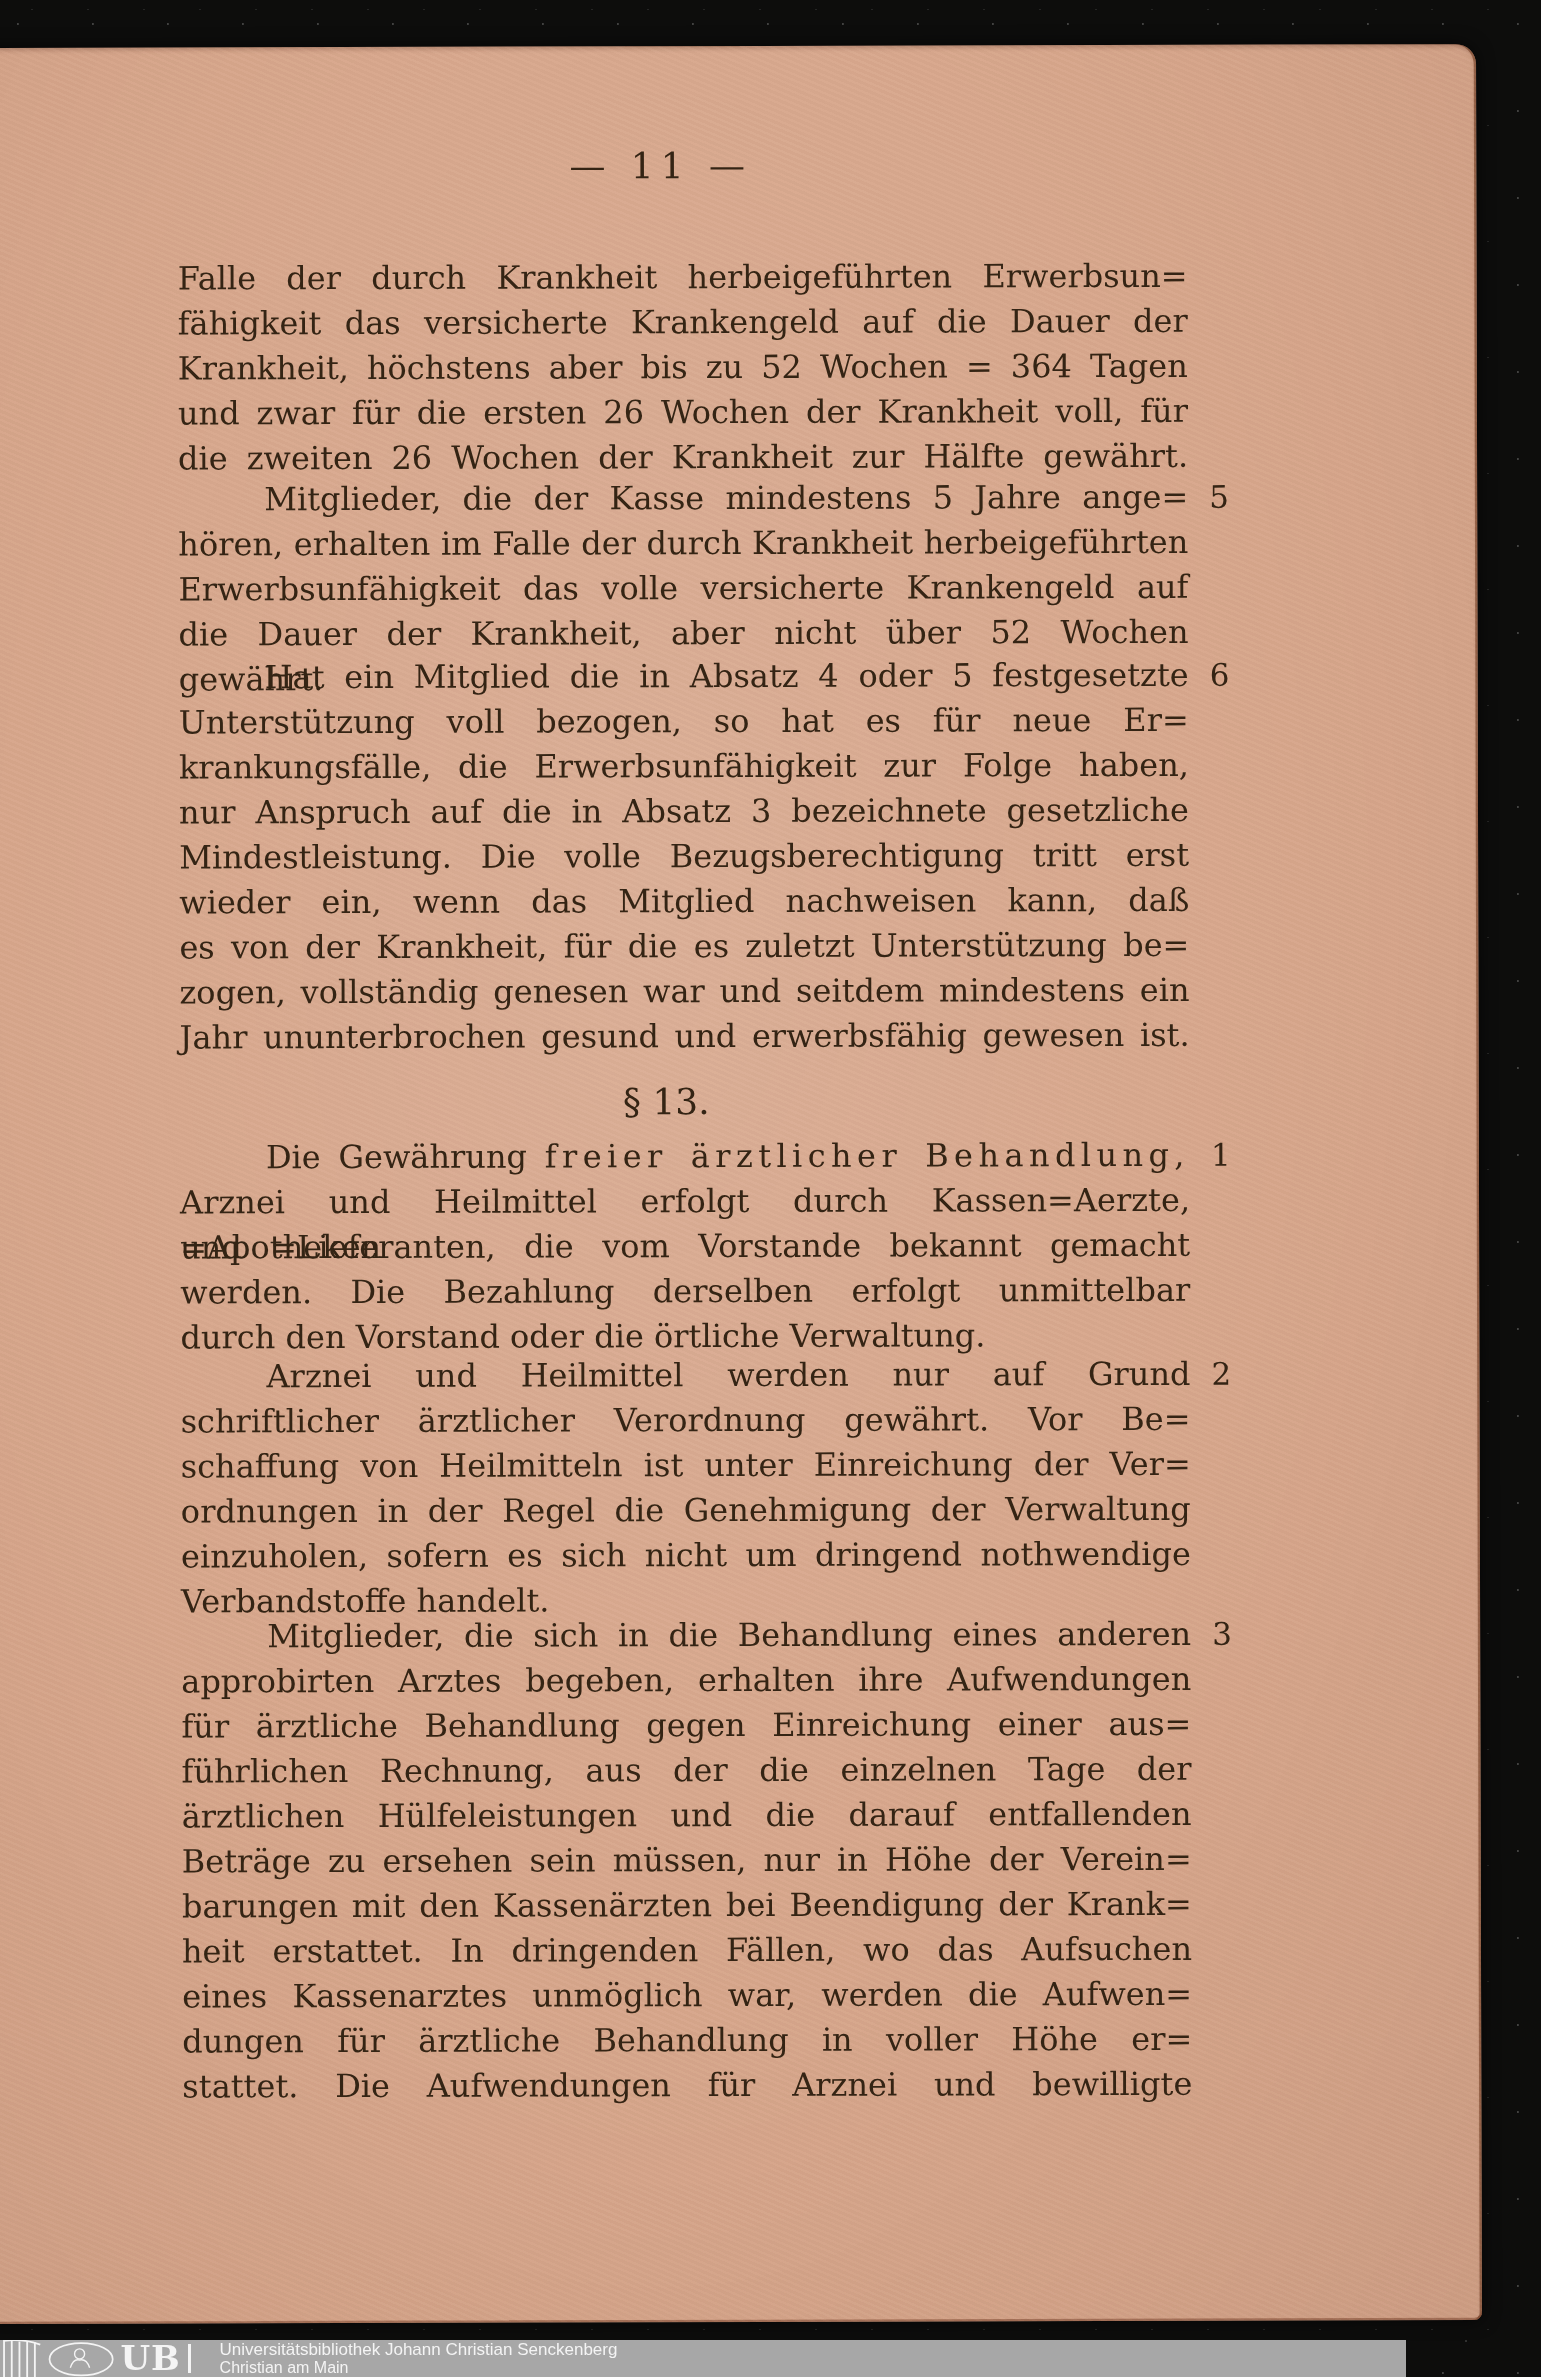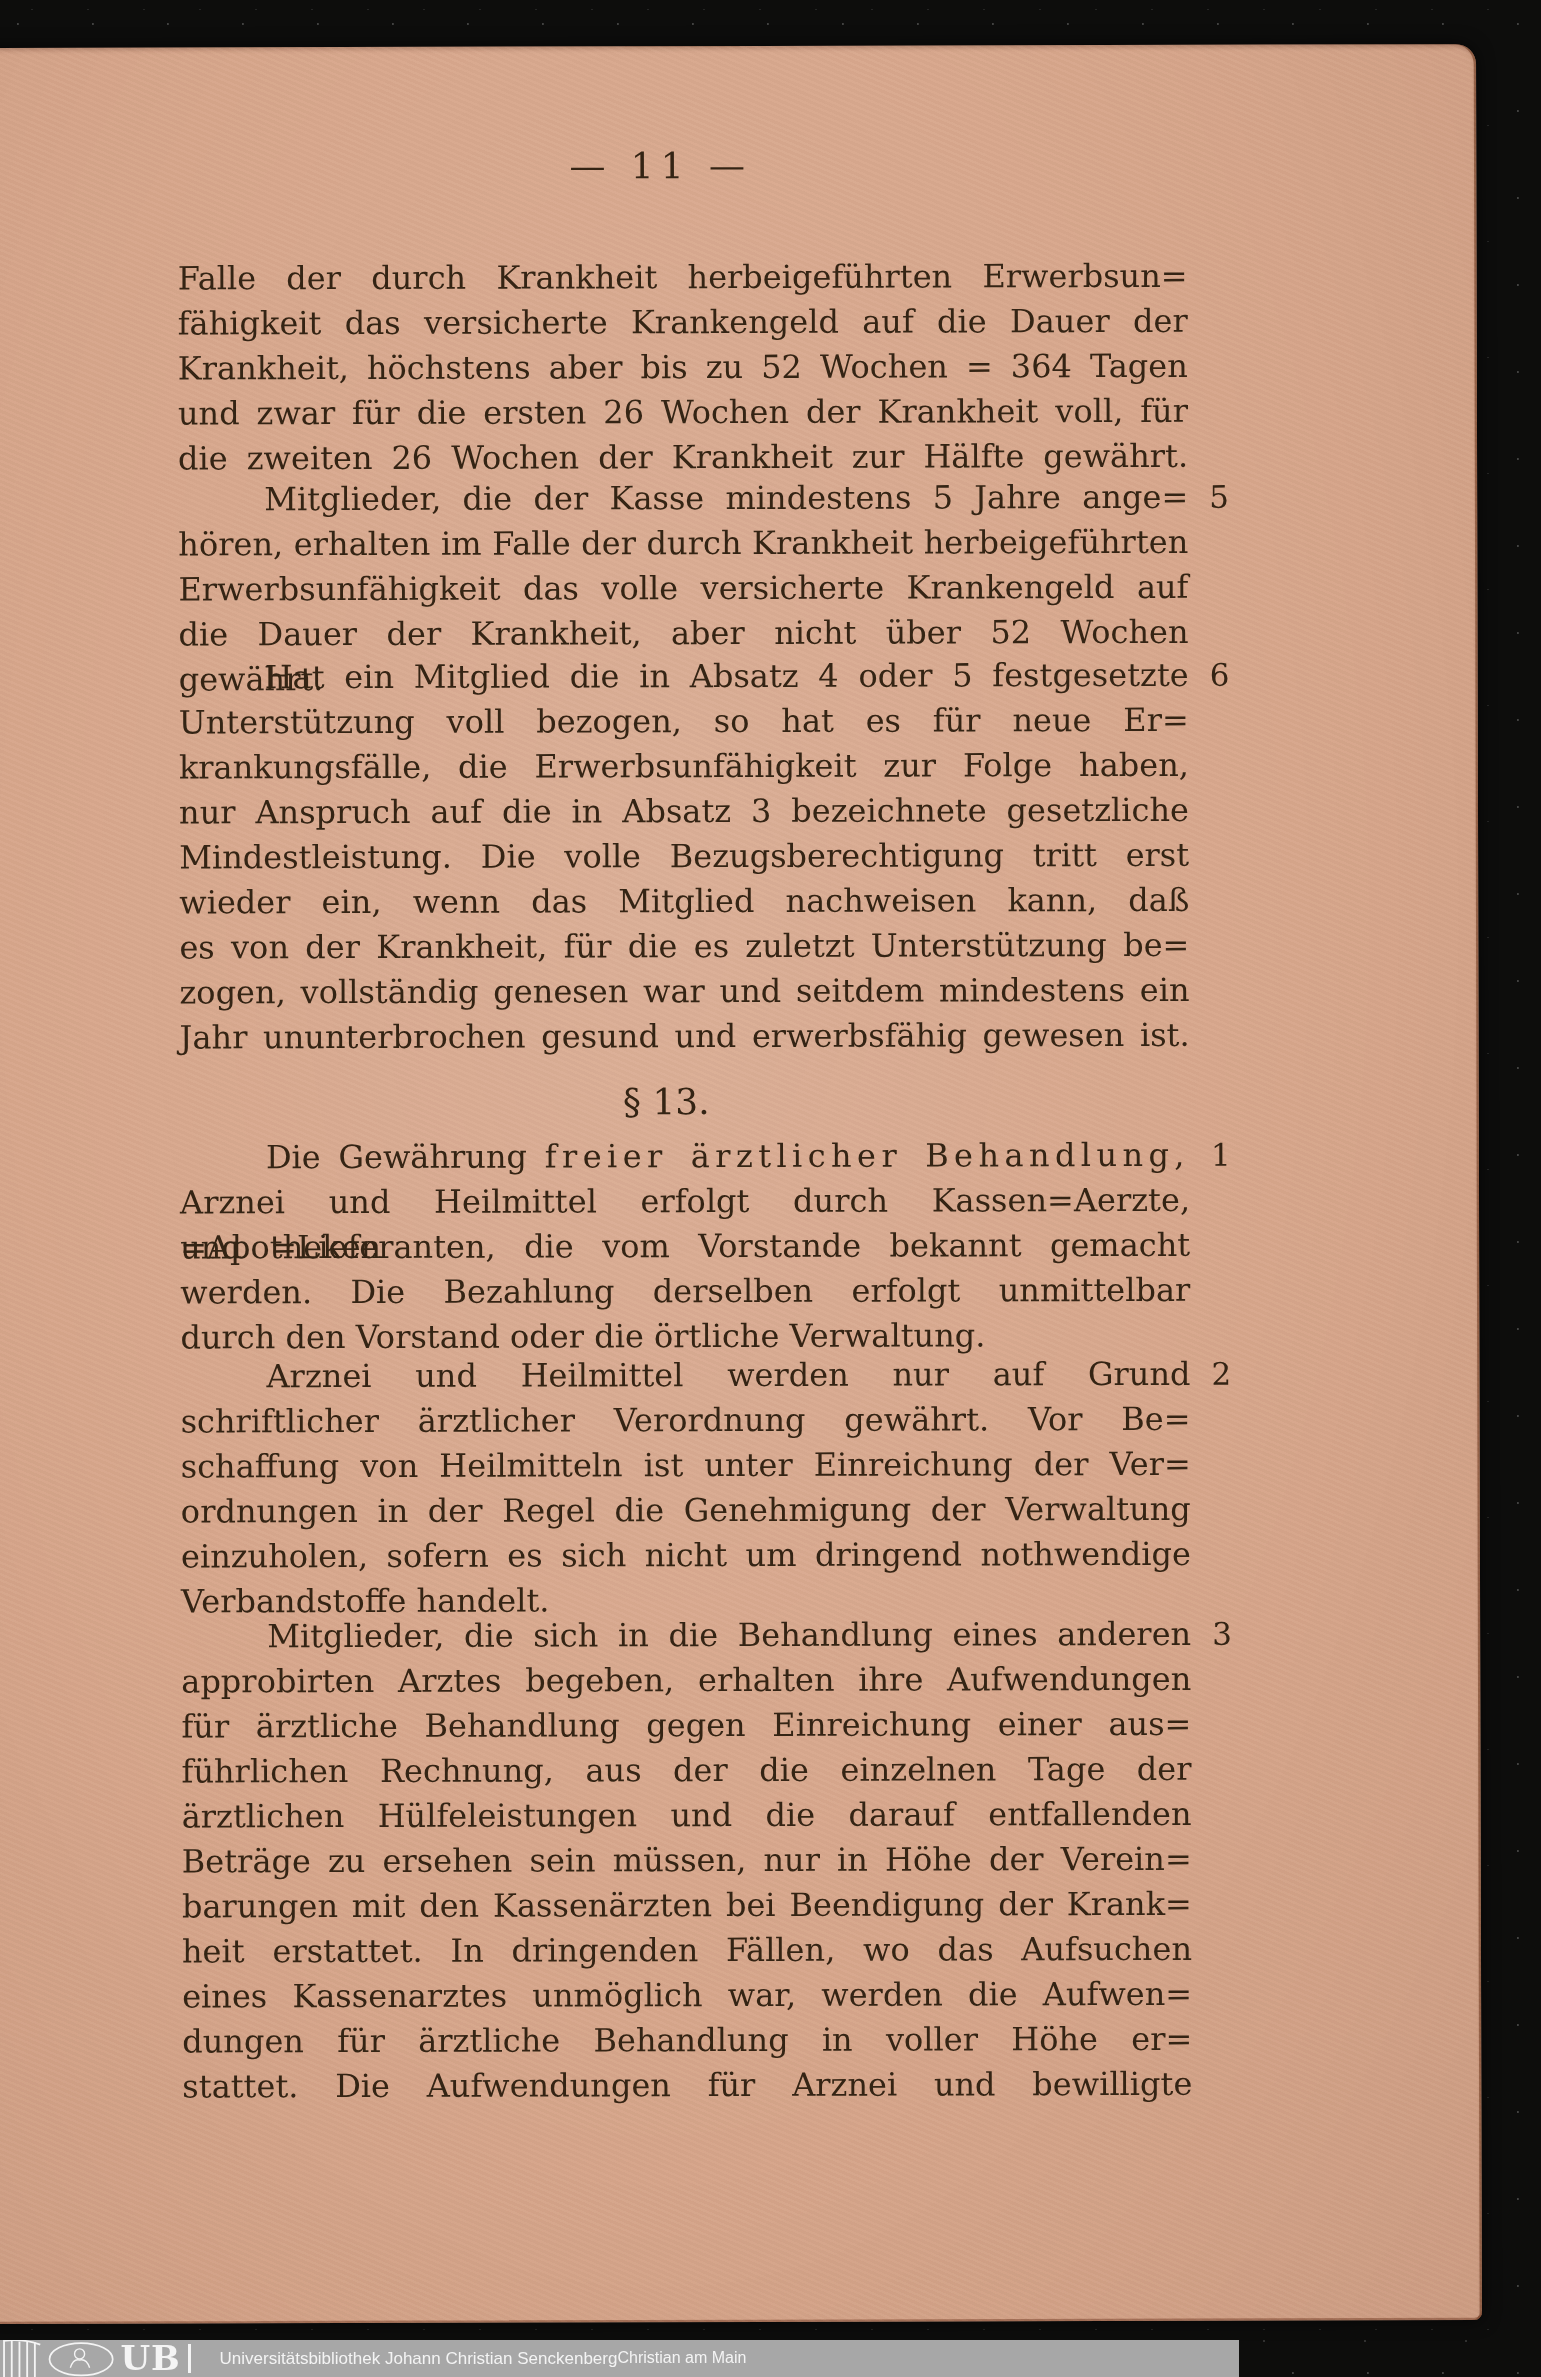--- a/index.html
+++ b/index.html
@@ -46,31 +46,31 @@
   .spaced{letter-spacing:5.4px;}
   .mnum{
     position:absolute;top:0;left:1031px;width:62px;
     font-size:31px;line-height:45px;color:var(--ink,#342414);
   }
   .sect{
     position:absolute;left:200px;top:1035px;width:1010px;text-align:center;
     font-size:36px;color:var(--ink,#342414);transform:translateX(-18.5px);
   }
   .footer{
-    position:absolute;left:0;top:2340px;width:1239px;height:37px;
+    position:absolute;left:0;top:2340px;width:1406px;height:37px;
     background:var(--bar,#a7a7a7);
     display:flex;align-items:center;
   }
   .logo{display:flex;align-items:center;height:37px;flex:0 0 auto;}
   .ublabel{
     font-family:"DejaVu Serif",serif;font-weight:bold;font-size:34px;
     color:var(--bartext,#f4f4f4);line-height:37px;margin-left:4.6px;letter-spacing:0.8px;
   }
   .sep{width:2.3px;height:29px;background:var(--bartext,#f4f4f4);margin:0 0 0 7.7px;}
-  .ftext{margin-left:29px;display:flex;flex-direction:row;justify-content:space-between;}
+  .ftext{margin-left:29px;display:flex;flex-direction:column;justify-content:space-between;}
   .fthead{font-family:"Liberation Sans",sans-serif;font-size:17px;line-height:19px;color:var(--bartext,#f4f4f4);}
   .ftsub{font-family:"Liberation Sans",sans-serif;font-size:16px;line-height:17.7px;color:var(--bartext,#f4f4f4);}
 </style>
 </head>
 <body style="--bg: #0d0d0c; --paper: #d8a78c; --ink: #342414; --bar: #a7a7a7; --bartext: #f4f4f4;">
 
 <div class="stage">
 
   <div class="page">
     <div class="pagenum">— 11 —</div>

